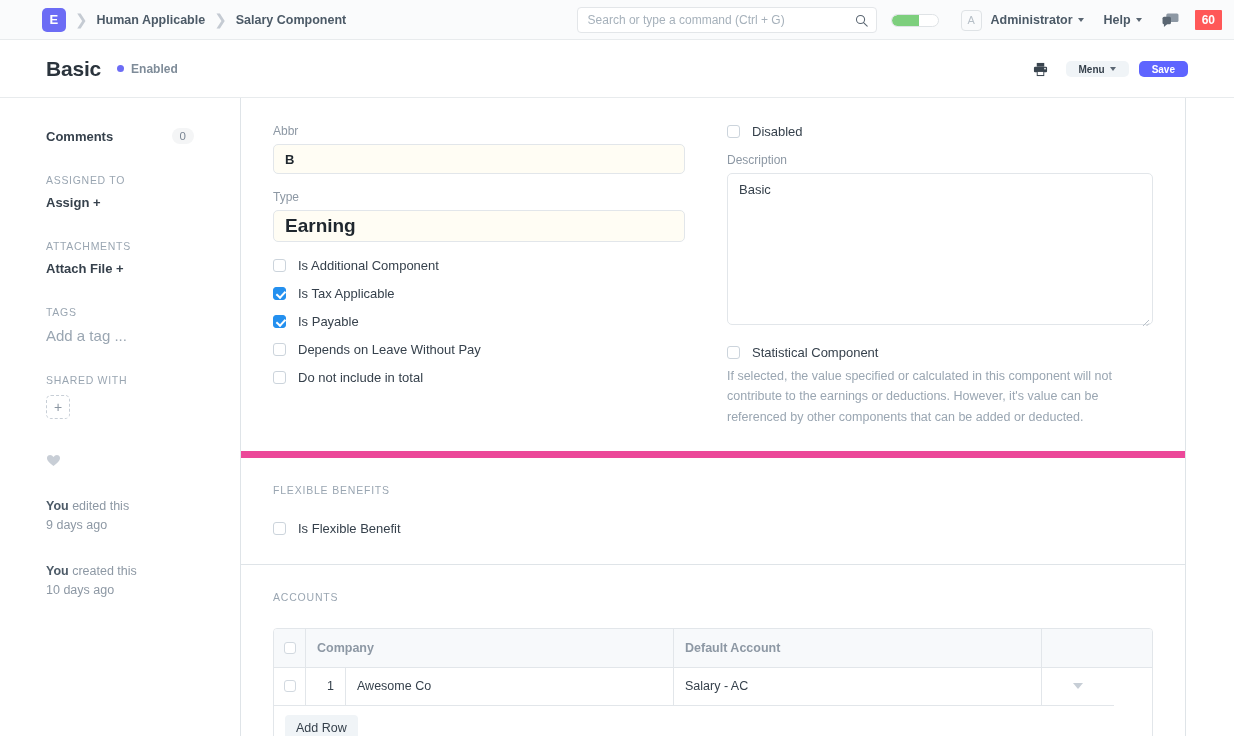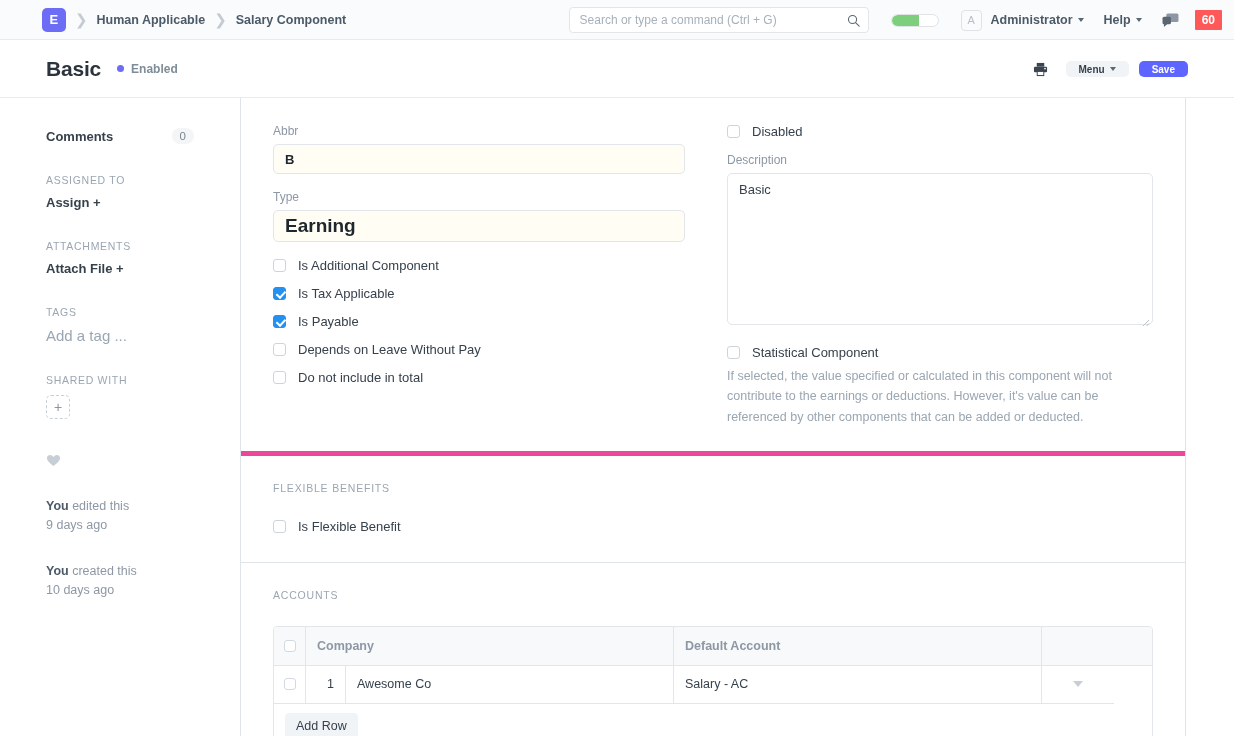--- a/index.html
+++ b/index.html
@@ -50,21 +50,21 @@
     right: 12px; top: 0; height: 40px;
     display: flex; align-items: center;
   }
   .search-box {
     width: 300px; height: 26px;
     border: 1px solid #e3e6e9;
     border-radius: 4px;
     background: #fff;
     display: flex; align-items: center;
     padding: 0 8px 0 10px;
-    margin-right: 22px;
+    margin-right: 14px;
   }
   .search-box input {
     border: none; outline: none;
     flex: 1;
     font-size: 12px;
     font-family: "Liberation Sans", sans-serif;
     color: #36414c;
     background: transparent;
   }
   .search-box input::placeholder { color: #a6b1bb; }
@@ -198,21 +198,21 @@
 
   
   .form-card {
     width: 946px;
     border-left: 1px solid #dfe4e8;
     border-right: 1px solid #dfe4e8;
     background: #fff;
   }
   .section {
     padding: 26px 32px 24px 32px;
-    border-bottom: 5px solid #ec4899;
+    border-bottom: 7px solid #ec4899;
     display: flex;
   }
   .col { width: 50%; }
   .col-left { padding-right: 28px; }
   .col-right { padding-left: 14px; }
   .field-label {
     font-size: 12px;
     color: #8d98a4;
     margin-bottom: 6px;
   }

